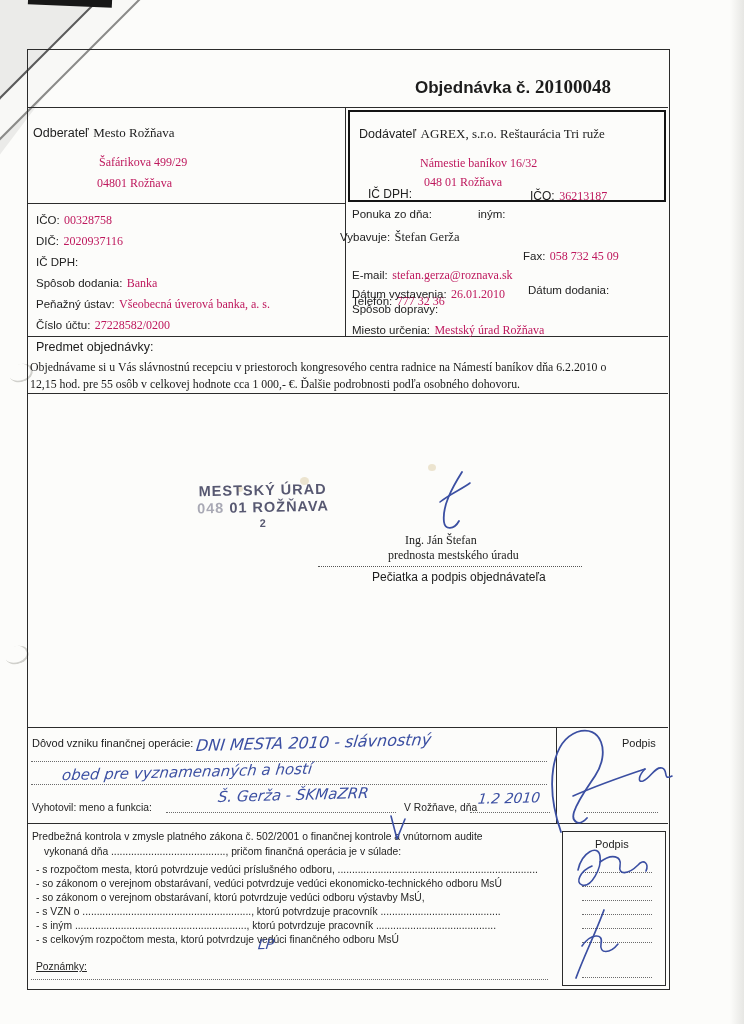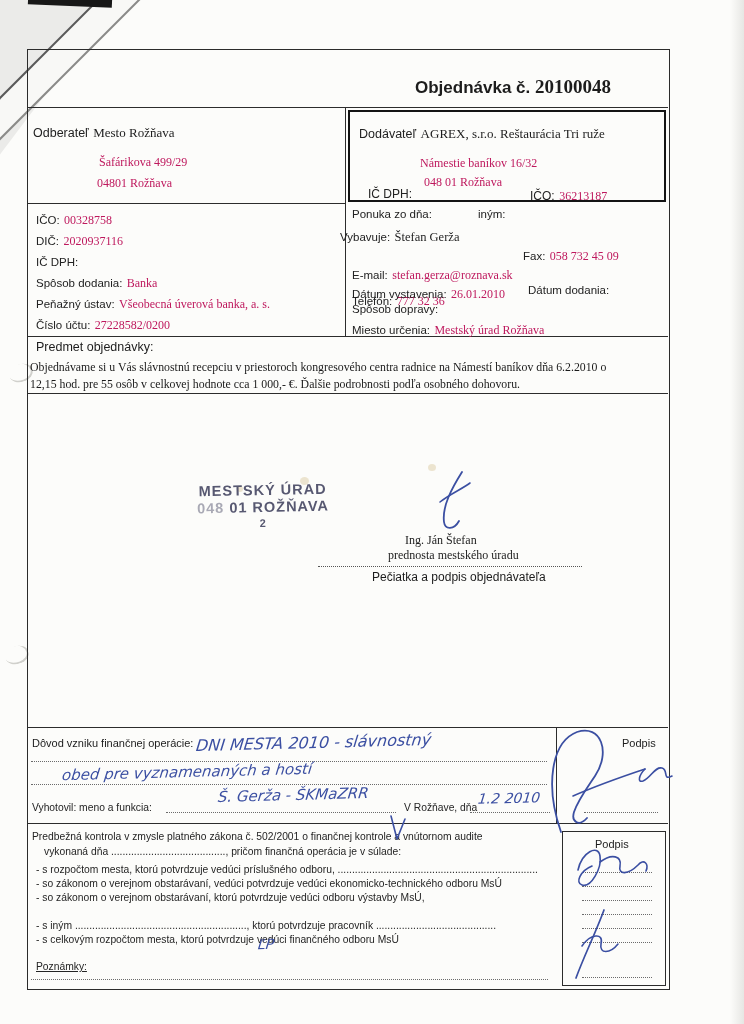--- a/index.html
+++ b/index.html
@@ -154,20 +154,21 @@
     <path d="M18,108 C2,62 8,18 34,8 C58,0 68,28 52,52 C44,64 35,76 31,88 C28,98 36,103 44,94" stroke-width="1.8"></path>
     <path d="M30,72 C55,61 78,53 102,45" stroke-width="1.6"></path>
     <path d="M102,45 C96,51 94,59 100,57 C108,54 112,42 119,44 C126,46 119,57 129,52" stroke-width="1.6"></path>
   </svg>
 
   <div class="row small b" style="left:32px;top:831px;">Predbežná kontrola v zmysle platného zákona č. 502/2001 o finančnej kontrole a vnútornom audite</div>
   <div class="row small b" style="left:32px;top:846px;margin-left:12px;">vykonaná dňa ........................................, pričom finančná operácia je v súlade:</div>
   <div class="row small" style="left:36px;top:864px;">- s rozpočtom mesta, ktorú potvrdzuje vedúci príslušného odboru, ......................................................................</div>
   <div class="row small" style="left:36px;top:878px;">- so zákonom o verejnom obstarávaní, vedúci potvrdzuje vedúci ekonomicko-technického odboru MsÚ</div>
   <div class="row small" style="left:36px;top:892px;">- so zákonom o verejnom obstarávaní, ktorú potvrdzuje vedúci odboru výstavby MsÚ,</div>
+  <div class="row small" style="left:36px;top:906px;">- s VZN o ..........................................................., ktorú potvrdzuje pracovník ..........................................</div>
   <div class="row small" style="left:36px;top:920px;">- s iným ............................................................, ktorú potvrdzuje pracovník ..........................................</div>
   <div class="row small" style="left:36px;top:934px;">- s celkovým rozpočtom mesta, ktorú potvrdzuje vedúci finančného odboru MsÚ</div>
   <div class="hand" style="left:258px;top:936px;font-size:14px;">ĽP</div>
   <div class="row small b underline" style="left:36px;top:961px;">Poznámky:</div>
   <div class="dotted" style="left:31px;top:979px;width:517px;"></div>
   <div class="row b" style="left:595px;top:838px;font-size:11px;">Podpis</div>
   <div class="dotted" style="left:582px;top:872px;width:70px;"></div>
   <div class="dotted" style="left:582px;top:886px;width:70px;"></div>
   <div class="dotted" style="left:582px;top:900px;width:70px;"></div>
   <div class="dotted" style="left:582px;top:914px;width:70px;"></div>

